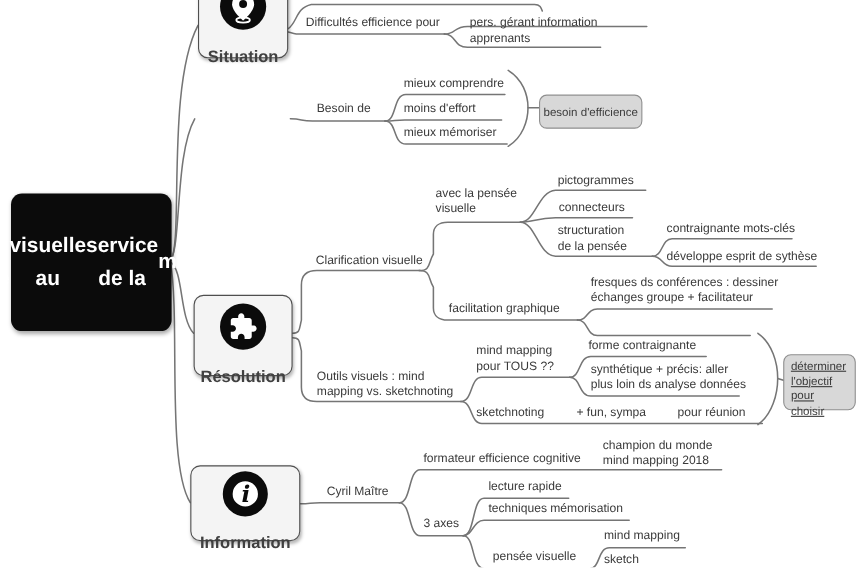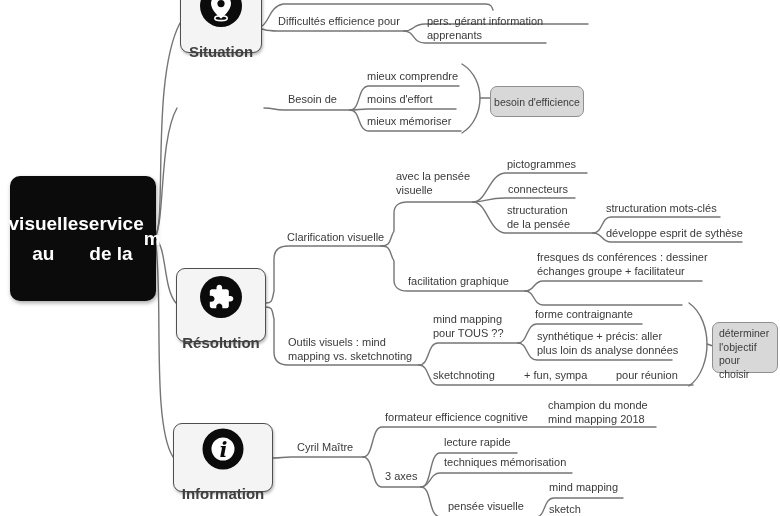--- a/index.html
+++ b/index.html
@@ -13,21 +13,21 @@
          align-items:center;justify-content:flex-start;padding-top:4px;box-sizing:border-box;}
   .ttitle{font-weight:bold;font-size:15px;color:#404040;margin-top:15px;}
   .ticon{flex:0 0 auto;}
   .rootnode{position:absolute;left:10px;top:176px;width:146px;height:125px;background:#0b0b0b;
             border-radius:10px;box-shadow:1px 2px 4px rgba(0,0,0,.35);display:flex;flex-direction:row;
             align-items:center;justify-content:center;}
   .rootnode .ln{display:block;color:#fff;font-weight:bold;font-size:19px;line-height:30px;text-align:center;}
   .callout{position:absolute;background:#d8d8d8;border:1.4px solid #8f8f8f;border-radius:7px;
            color:#3b3b3b;font-size:10.5px;box-sizing:border-box;}
   .callout.single{display:flex;align-items:center;justify-content:center;text-align:center;}
-  .callout .ln{display:block;line-height:13.5px;}
+  .callout .ln{display:block;line-height:13.5px;text-decoration:underline;}
 </style>
 </head>
 <body>
 
 <div class="stage">
 
   <svg class="lines" width="780" height="516">
     <g fill="none" stroke="#757575" stroke-width="1.4" stroke-linecap="round">
 
       <path d="M155,237 C167,222 151,78 180,23"></path>
@@ -125,21 +125,21 @@
   <div class="lbl" style="left:396px;top:169px">
     <span class="ln">avec la pensée</span>
     <span class="ln">visuelle</span>
   </div>
   <div class="lbl" style="left:507px;top:158px">pictogrammes</div>
   <div class="lbl" style="left:508px;top:183px">connecteurs</div>
   <div class="lbl" style="left:507px;top:203px">
     <span class="ln">structuration</span>
     <span class="ln">de la pensée</span>
   </div>
-  <div class="lbl" style="left:606px;top:202px">structuration mots-clés</div>
+  <div class="lbl" style="left:606px;top:202px">contraignante mots-clés</div>
   <div class="lbl" style="left:606px;top:227px">développe esprit de sythèse</div>
   <div class="lbl" style="left:408px;top:275px">facilitation graphique</div>
   <div class="lbl" style="left:537px;top:250px">
     <span class="ln">fresques ds conférences : dessiner</span>
     <span class="ln">échanges groupe + facilitateur</span>
   </div>
   <div class="lbl" style="left:288px;top:335px">
     <span class="ln">Outils visuels : mind</span>
     <span class="ln">mapping vs. sketchnoting</span>
   </div>

